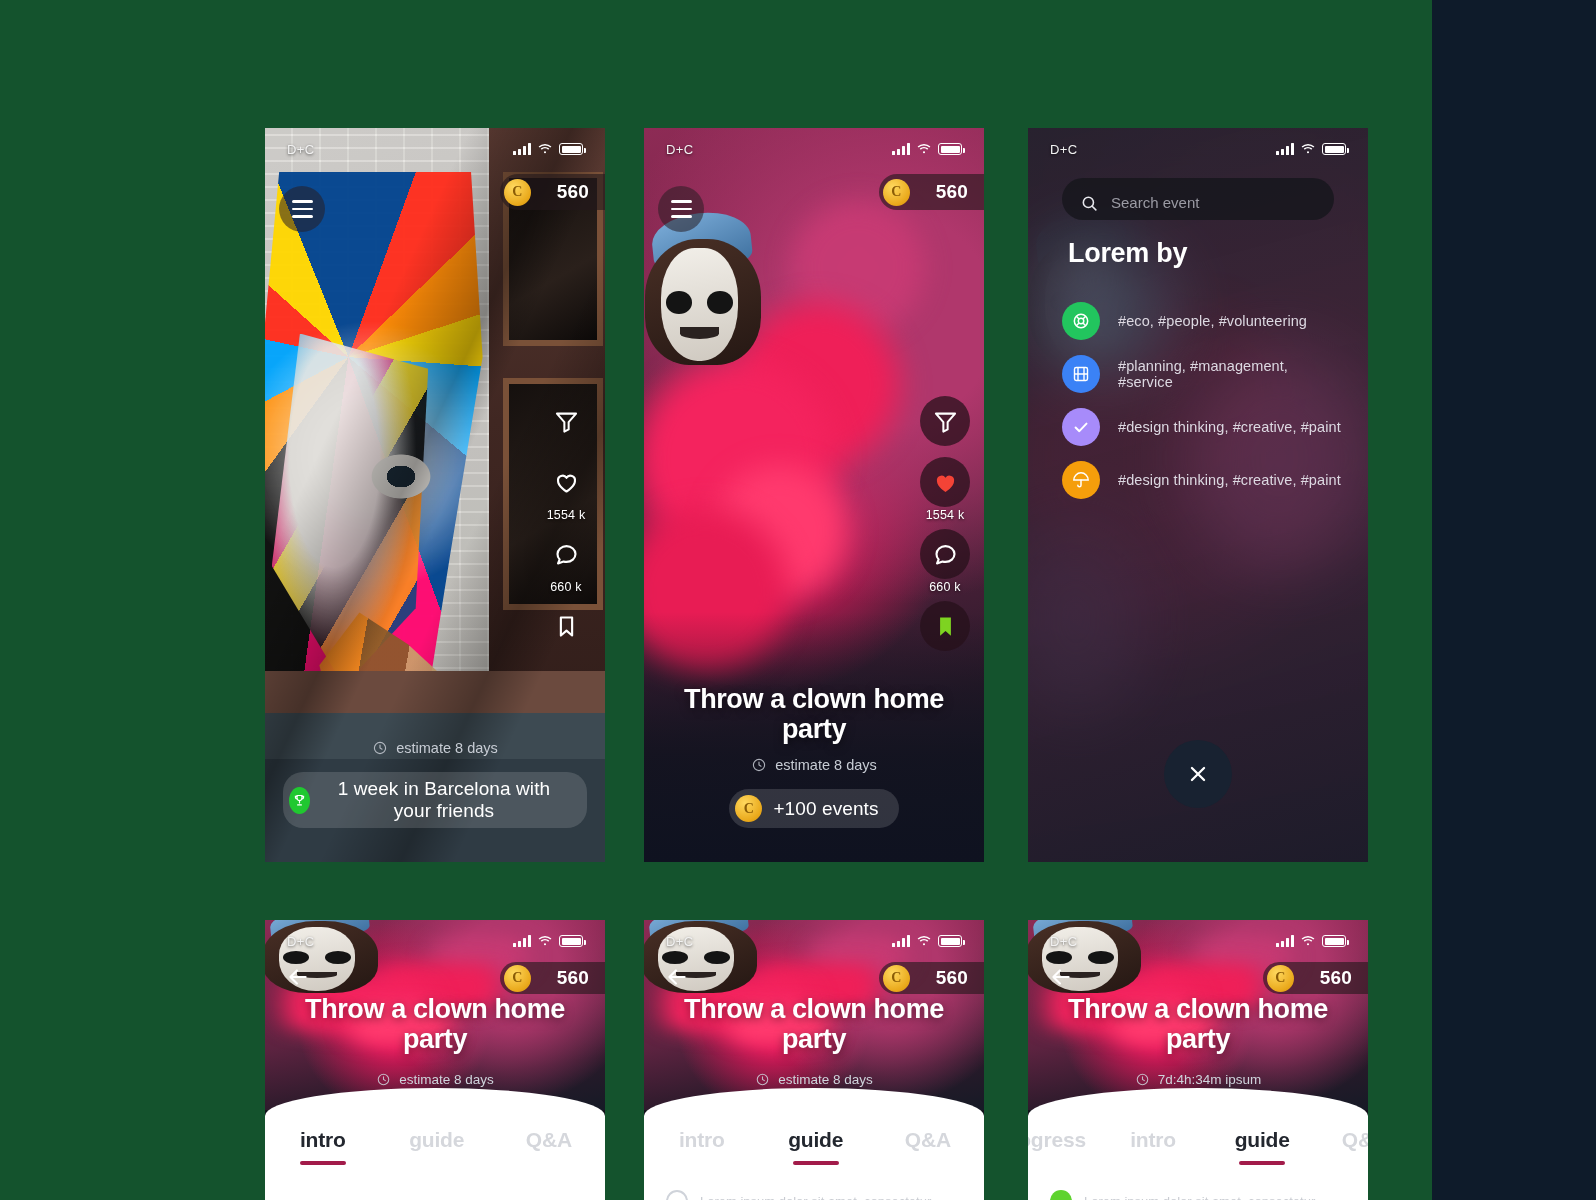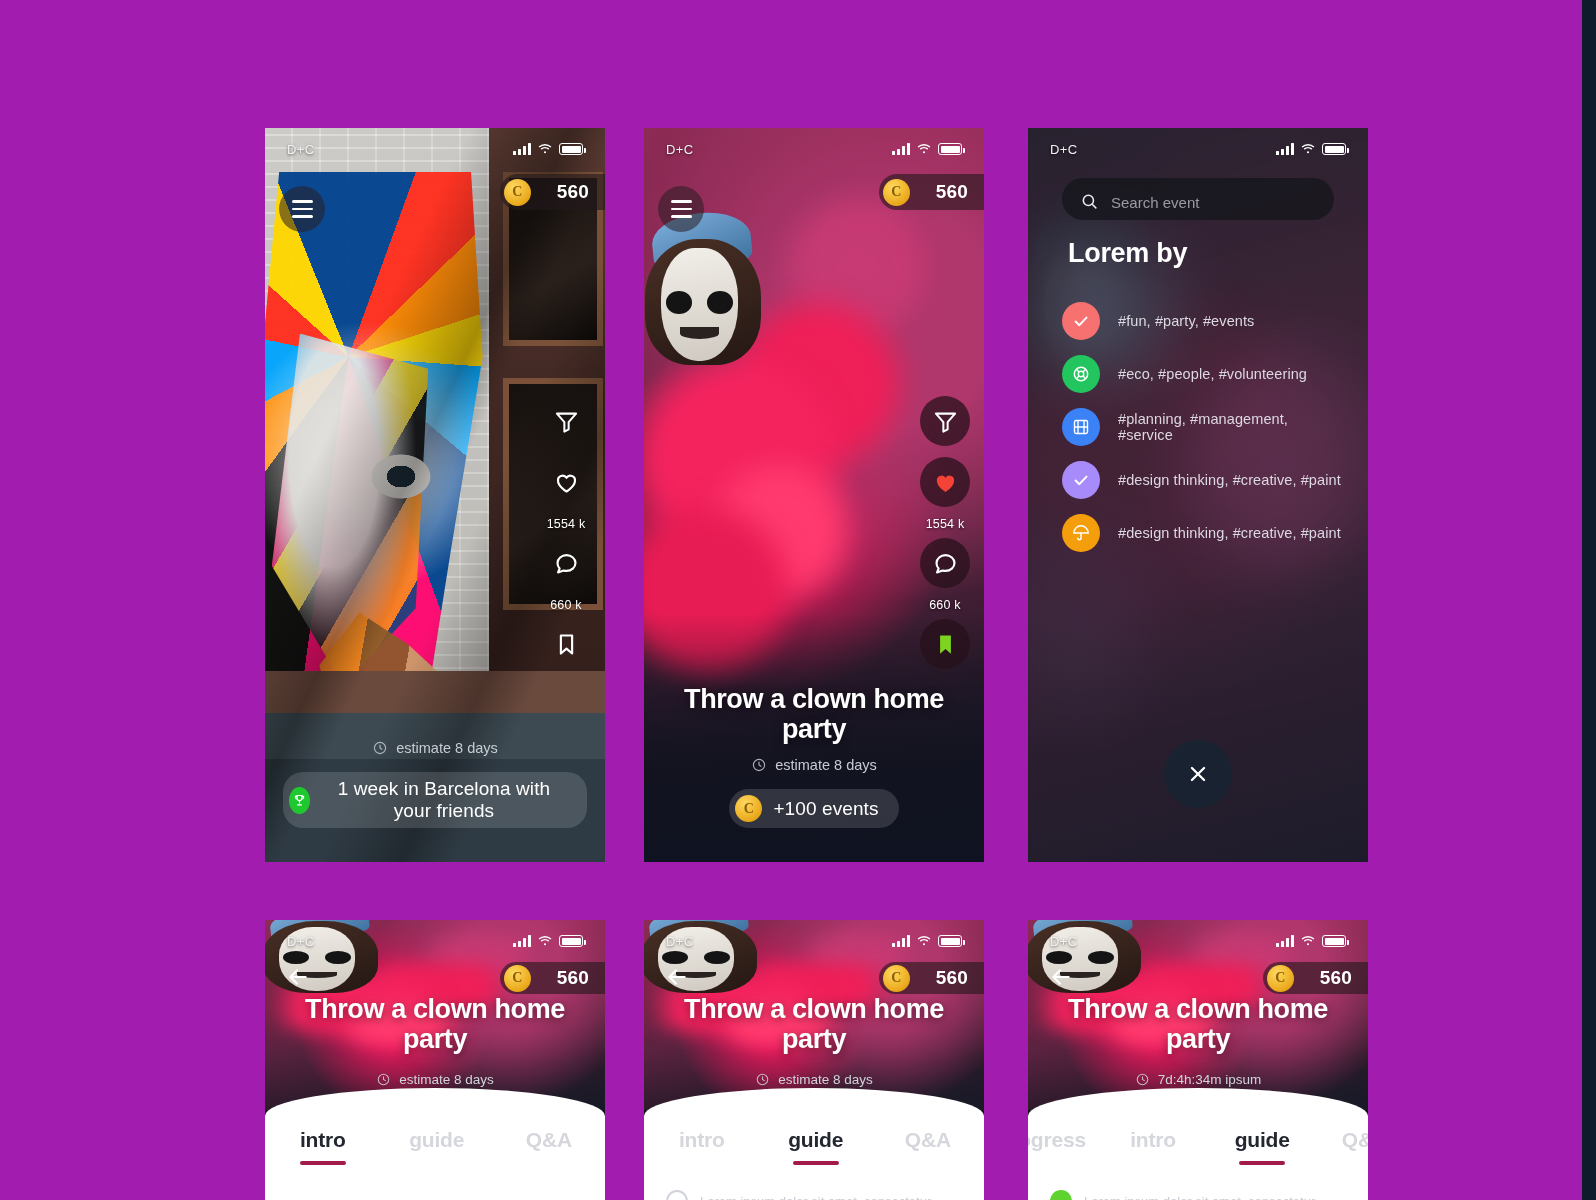--- a/index.html
+++ b/index.html
@@ -2,21 +2,21 @@
 <html><head>
 <meta charset="utf-8">
 <style>
   * { box-sizing: border-box; margin: 0; padding: 0; }
   html, body {
     width: 1596px; height: 1200px;
     background: #0e1b2a;
     font-family: "Liberation Sans", sans-serif;
     overflow: hidden;
   }
-  .canvas { position: relative; width: 1582px; height: 1200px; background: #a21caf; }
+  .canvas { position: relative; width: 1432px; height: 1200px; background: #14532d; }
 
   
   .phone {
     position: absolute;
     overflow: hidden;
     background: #11121a;
   }
   .phone.tall { width: 340px; height: 734px; top: 128px; }
   .phone.short { width: 340px; height: 280px; top: 920px; }
   #phone1 { left: 265px; }
@@ -150,21 +150,21 @@
     justify-content:center; font-family:"Liberation Serif", serif; }
   .coinval { color:#fff; font-size:19px; font-weight:700; letter-spacing:.2px;margin-left:17px; }
 
   
   .rail { position:absolute; right:14px; top:268px; z-index:30;
           display:flex; flex-direction:column; align-items:center; }
   .rail-btn { width:50px; height:50px; border-radius:50%; display:flex;
               align-items:center; justify-content:center; }
   .rail-btn.filled { background: rgba(38,16,26,.74); }
   .rail-btn svg { width:27px; height:27px; }
-  .rail-count { color:#fff; font-size:12.5px; margin-top:10px; margin-bottom:7px;
+  .rail-count { color:#fff; font-size:12.5px; margin-top:1px; margin-bottom:7px;
                 text-shadow:0 1px 3px rgba(0,0,0,.7); letter-spacing:.2px; }
   .rail-gap { height:11px; }
 
   
   .bottominfo { position:absolute; left:0; right:0; bottom:0; padding:0 18px 34px;
                 z-index:25; text-align:center; }
   .ev-title { color:#fff; font-size:28px; font-weight:700; line-height:1.12;
               letter-spacing:-.4px; text-shadow:0 2px 10px rgba(0,0,0,.55); }
   .ev-title.two { font-size:27px; }
   .ev-meta { display:flex; align-items:center; justify-content:center; gap:8px;
@@ -181,22 +181,22 @@
   .panel-bg { position:absolute; inset:0;
     background: linear-gradient(165deg, rgba(32,33,44,.93) 0%, rgba(46,34,48,.90) 34%,
                 rgba(52,34,52,.92) 60%, rgba(30,28,42,.95) 100%);
     backdrop-filter: blur(18px); }
   .panel-blur-orb { position:absolute; border-radius:50%; filter:blur(34px); opacity:.45; }
   .po1 { left:2%; top:16%; width:40%; height:18%; background:#5d6b86; }
   .po2 { left:46%; top:30%; width:56%; height:30%; background:#7b3a63; }
   .po3 { left:-6%; top:54%; width:40%; height:26%; background:#43304a; }
 
   .searchbar { position:absolute; top:50px; left:34px; right:34px; height:42px;
-    background: rgba(22,22,28,.82); border-radius:21px; display:flex; align-items:flex-end;
-    gap:12px; padding:9px 18px; z-index:20; }
+    background: rgba(22,22,28,.82); border-radius:21px; display:flex; align-items:flex-start;
+    gap:12px; padding:16px 18px; z-index:20; }
   .searchbar svg { width:19px; height:19px; flex:none; }
   .search-ph { color:#9b9ba4; font-size:15px; }
 
   .sortby { position:absolute; top:110px; left:40px; color:#fff; font-size:27px;
             font-weight:700; letter-spacing:-.3px; z-index:20; }
 
   .sortlist { position:absolute; top:166px; left:34px; right:22px; z-index:20;
               display:flex; flex-direction:column; }
   .sortrow { display:flex; align-items:center; gap:18px; height:53px; }
   .sort-ico { width:38px; height:38px; border-radius:50%; flex:none;
@@ -452,28 +452,20 @@
           <circle cx="10.6" cy="10.6" r="6.4"></circle>
           <path d="M15.4 15.4 20 20"></path>
         </svg>
       <span class="search-ph">Search event</span>
     </div>
 
     <div class="sortby">Lorem by</div>
 
     <div class="sortlist">
       <div class="sortrow">
-        <span class="sort-ico" style="background:#f87171">
-          <svg viewBox="0 0 24 24" fill="none" stroke="#fff" stroke-width="2.4" stroke-linecap="round" stroke-linejoin="round">
-              <path d="M5.5 12.6 10 17l8.6-9"></path>
-            </svg>
-        </span>
-        <span class="sort-lbl">#fun, #party, #events</span>
-      </div>
-      <div class="sortrow">
         <span class="sort-ico" style="background:#22c55e">
           <svg viewBox="0 0 24 24" fill="none" stroke="#fff" stroke-width="1.8">
               <circle cx="12" cy="12" r="8"></circle>
               <circle cx="12" cy="12" r="3.3"></circle>
               <path d="M6.4 6.4l3.2 3.2M17.6 6.4l-3.2 3.2M6.4 17.6l3.2-3.2M17.6 17.6l-3.2-3.2"></path>
             </svg>
         </span>
         <span class="sort-lbl">#eco, #people, #volunteering</span>
       </div>
       <div class="sortrow">

